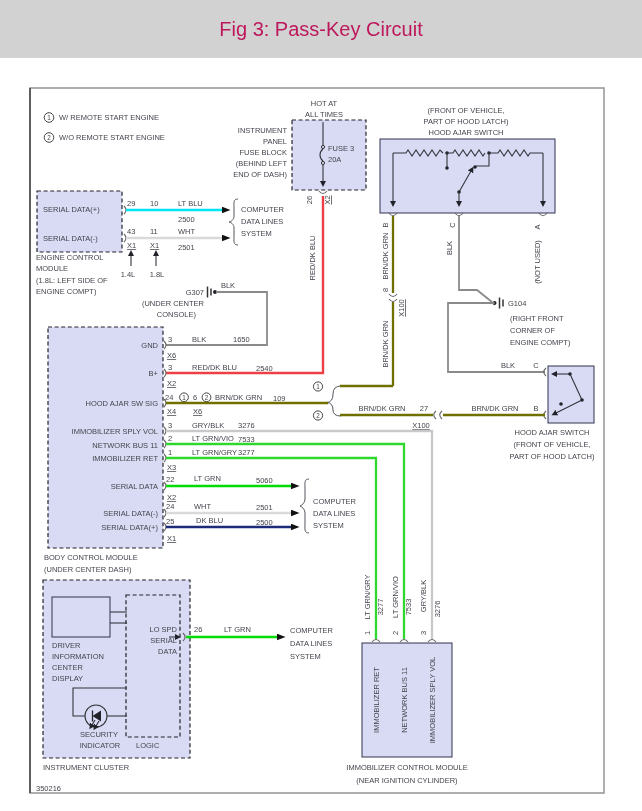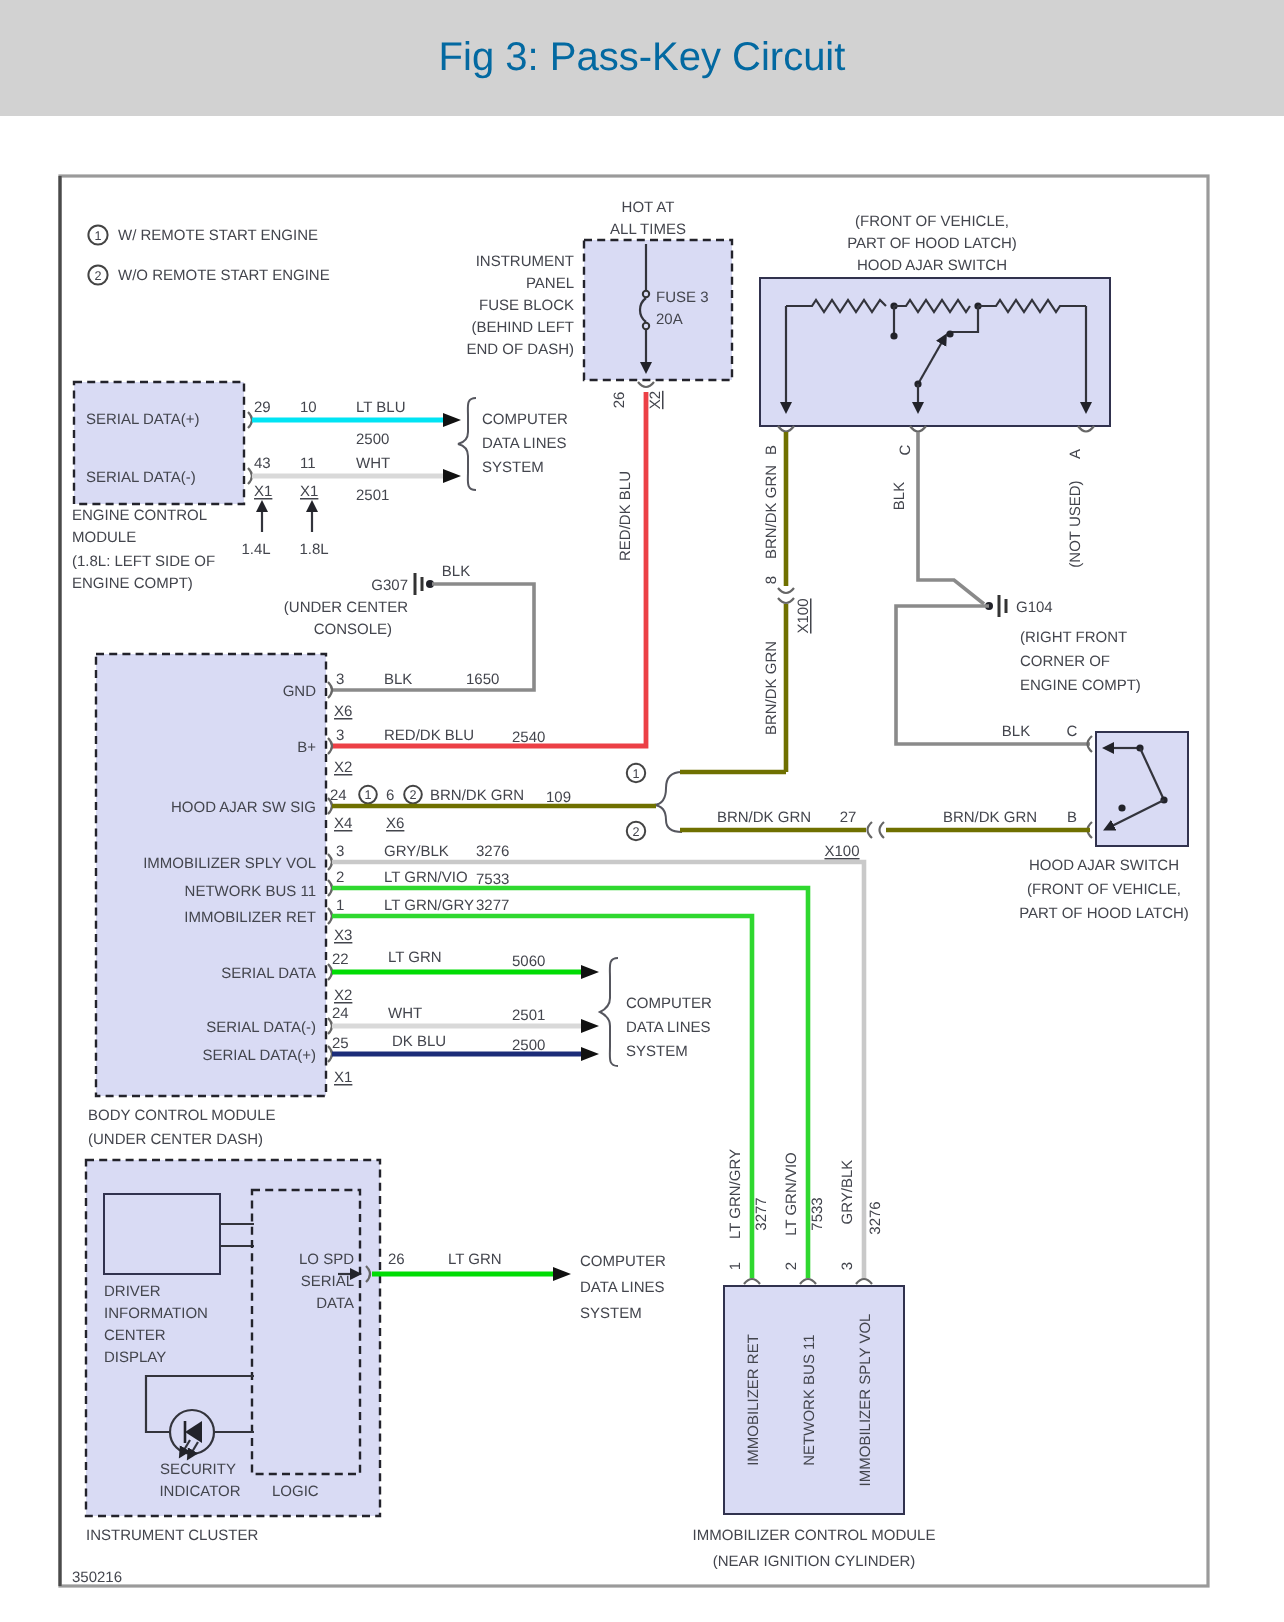--- a/index.html
+++ b/index.html
@@ -1,17 +1,17 @@
 <!DOCTYPE html>
 <html><head>
 <meta charset="utf-8">
 <style>
   html,body{margin:0;padding:0;background:#fff}
   .page{position:relative;width:642px;height:811px;background:#ffffff;font-family:"Liberation Sans",sans-serif;overflow:hidden}
-  .titlebar{position:absolute;top:0;left:0;width:642px;height:58px;background:#d2d2d2;display:flex;align-items:center;justify-content:center;font-size:20px;color:#0369a1}
+  .titlebar{position:absolute;top:0;left:0;width:642px;height:58px;background:#d2d2d2;display:flex;align-items:center;justify-content:center;font-size:20px;color:#be185d}
   svg{position:absolute;top:0;left:0}
   text{font-family:"Liberation Sans",sans-serif;font-size:7.5px;fill:#43454d}
   .tc{text-anchor:middle}.te{text-anchor:end}
   .u{text-decoration:underline}
   .f65{font-size:6.3px}
   .mod{fill:#d9dbf4;stroke:#31324e;stroke-width:1}
   .dashbox{fill:#d9dbf4;stroke:#23232b;stroke-width:1.2;stroke-dasharray:4 2.6}
   .dashline{fill:none;stroke:#23232b;stroke-width:1.2;stroke-dasharray:4 2.6}
   .wireK{stroke:#8a8a8a;stroke-width:1.8;fill:none}
   .wireR{stroke:#ec4046;stroke-width:2.4;fill:none}

